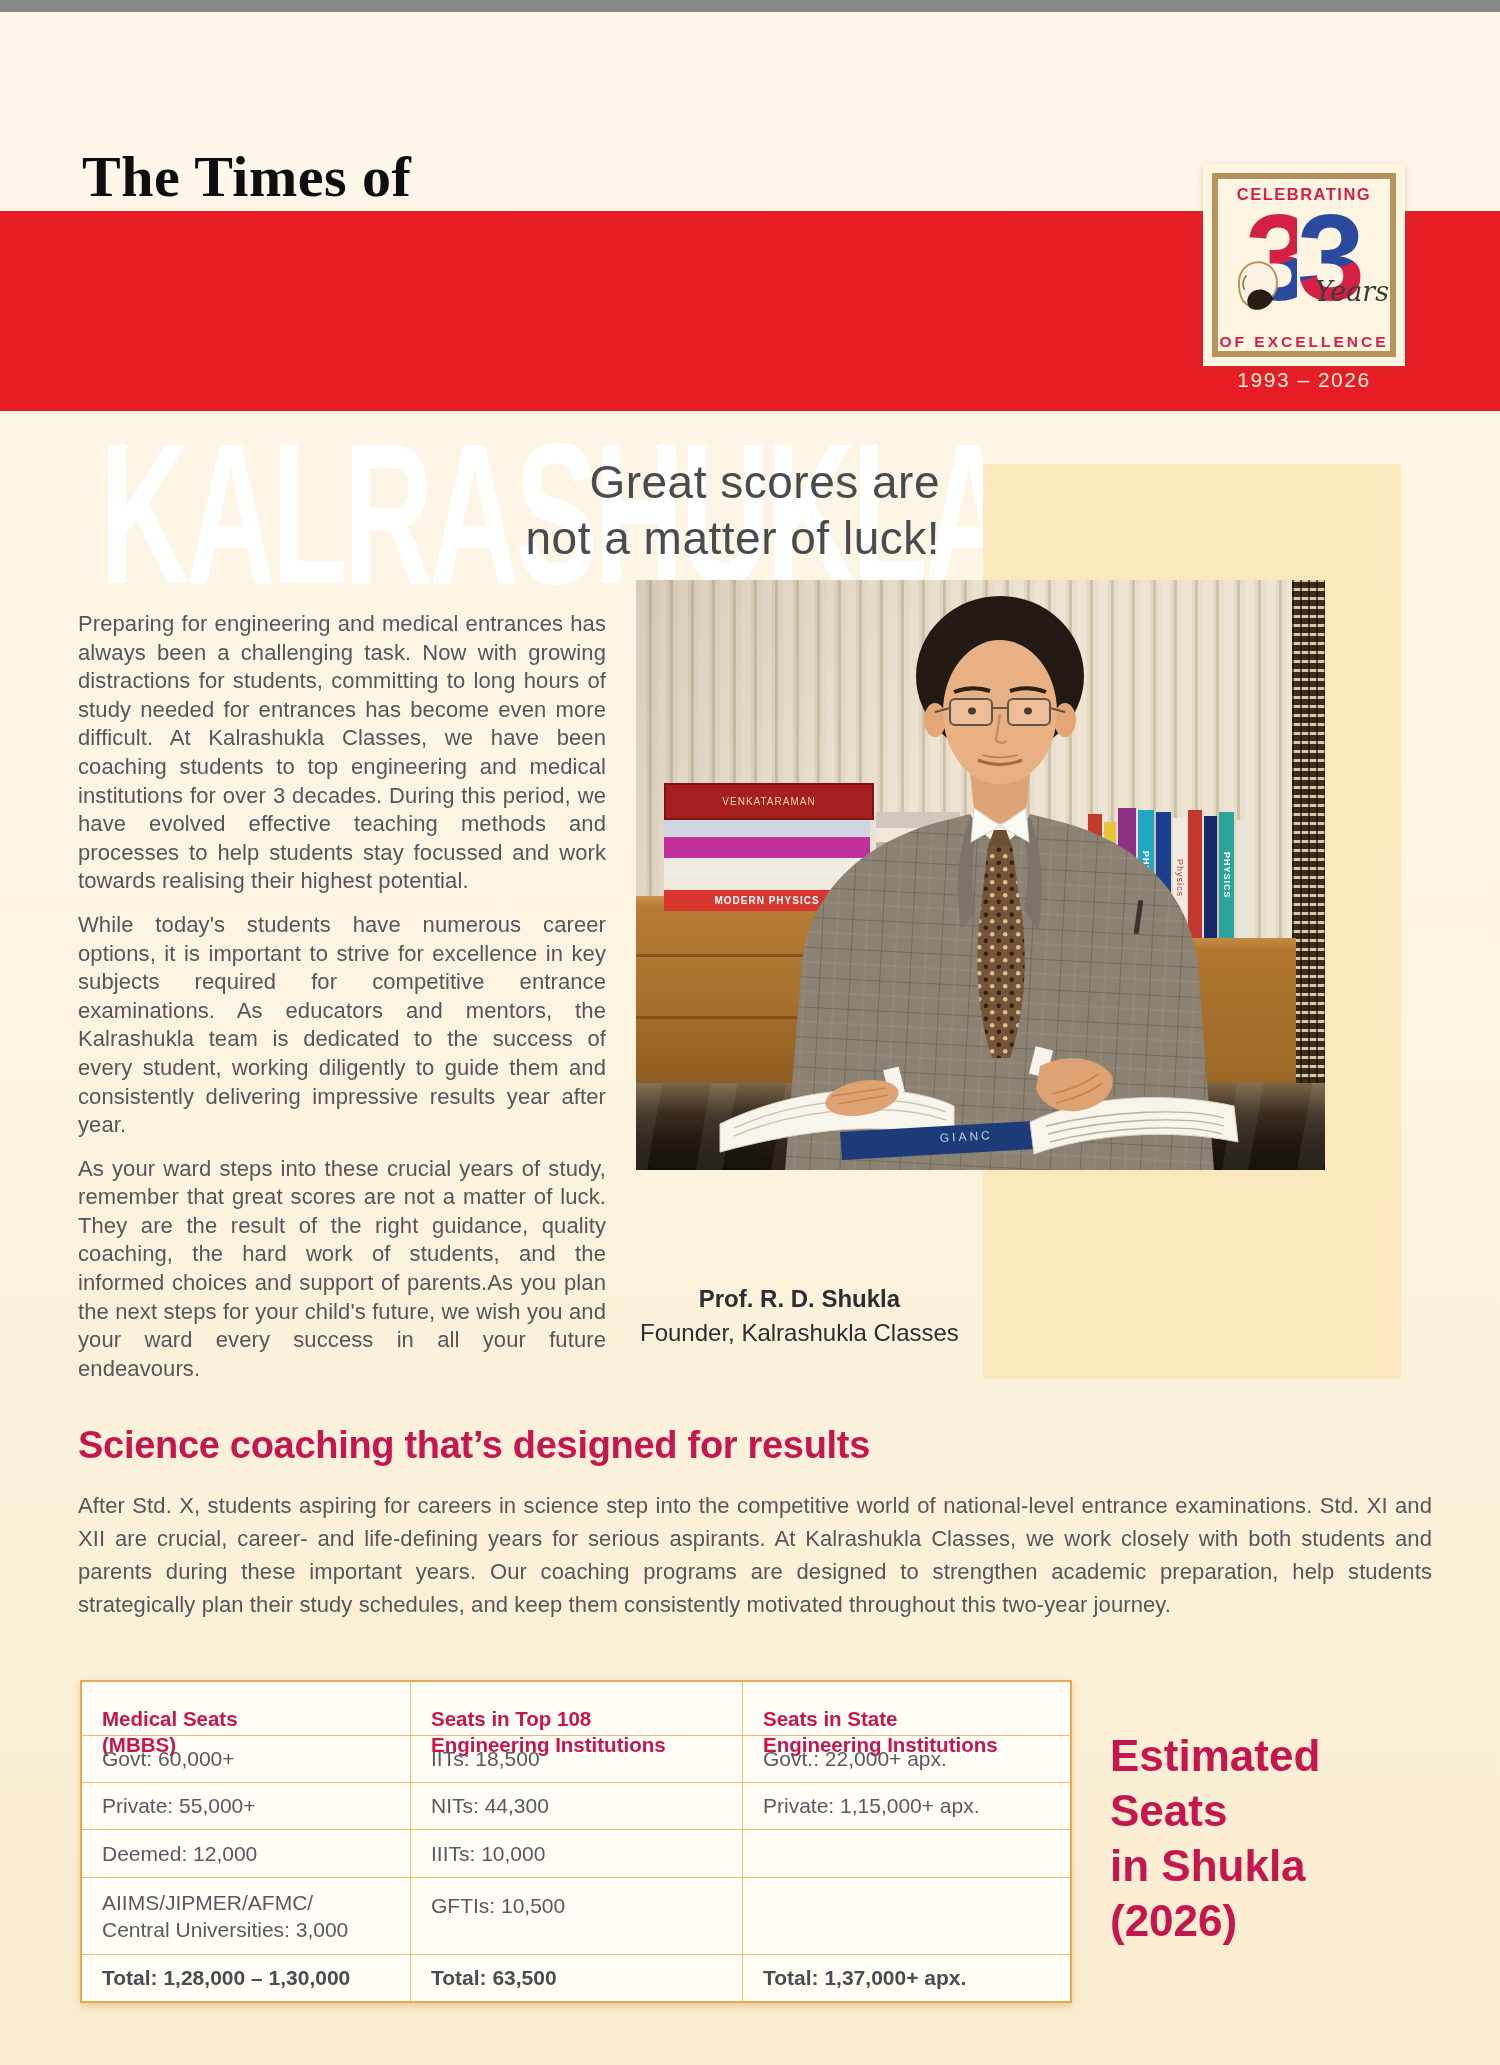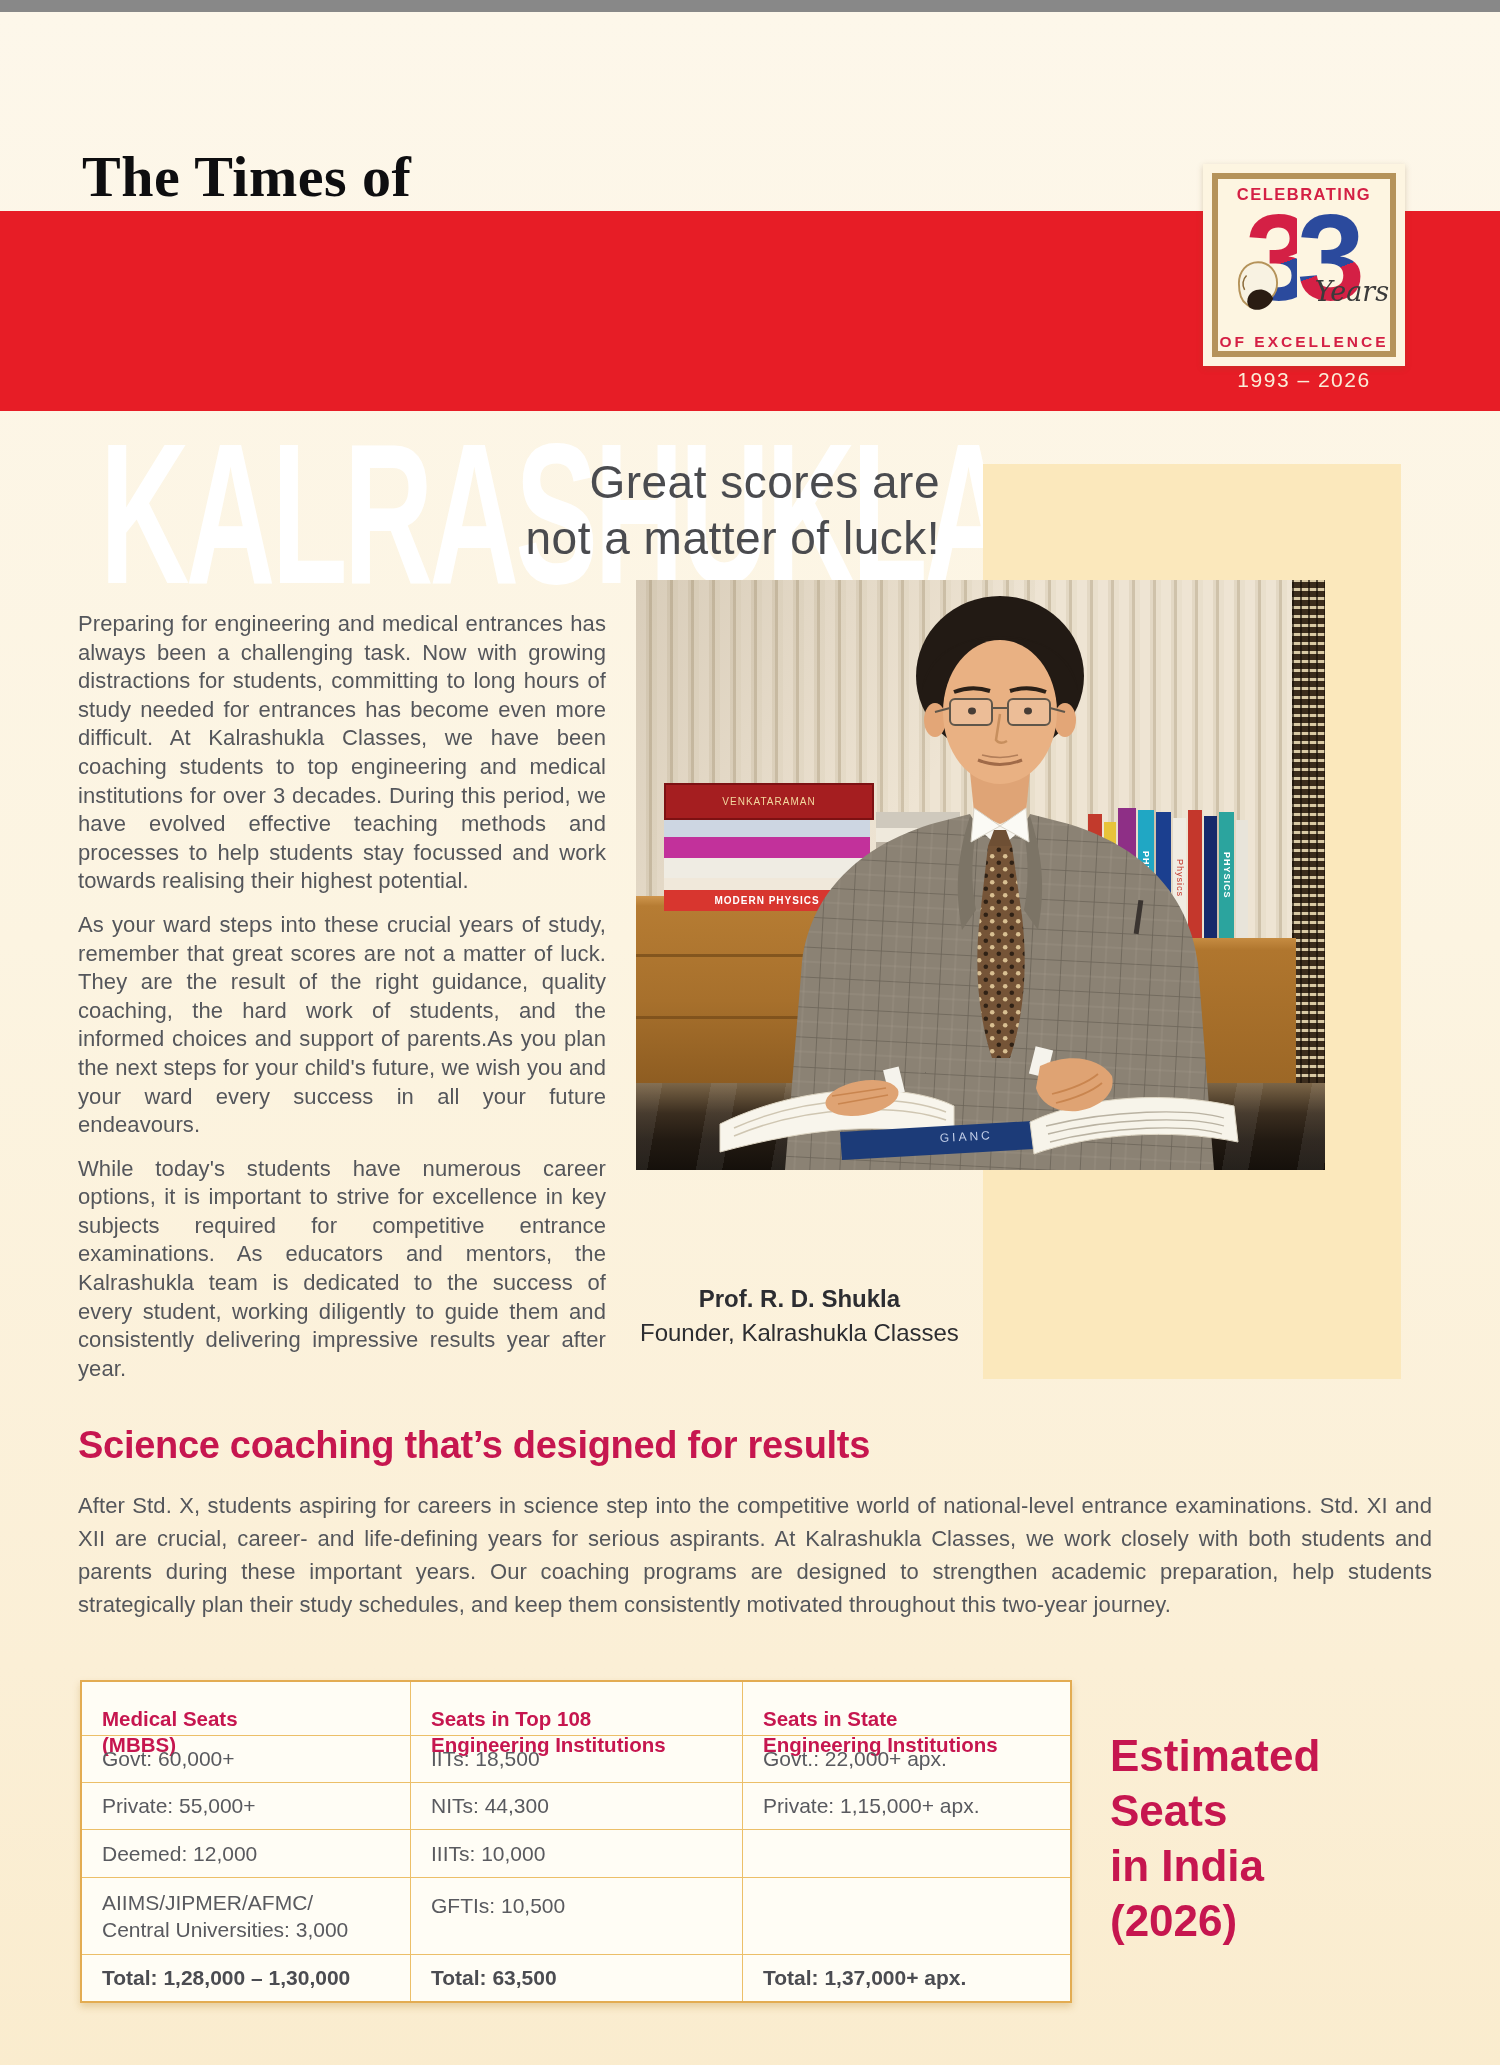--- a/index.html
+++ b/index.html
@@ -237,22 +237,22 @@
     </svg>
   </div>
 
   <div class="caption">
     <div class="nm">Prof. R. D. Shukla</div>
     <div>Founder, Kalrashukla Classes</div>
   </div>
 
   <div class="article">
     <p>Preparing for engineering and medical entrances has always been a challenging task. Now with growing distractions for students, committing to long hours of study needed for entrances has become even more difficult. At Kalrashukla Classes, we have been coaching students to top engineering and medical institutions for over 3 decades. During this period, we have evolved effective teaching methods and processes to help students stay focussed and work towards realising their highest potential.</p>
+    <p>While today's students have numerous career options, it is important to strive for excellence in key subjects required for competitive entrance examinations. As educators and mentors, the Kalrashukla team is dedicated to the success of every student, working diligently to guide them and consistently delivering impressive results year after year.</p>
     <p>As your ward steps into these crucial years of study, remember that great scores are not a matter of luck. They are the result of the right guidance, quality coaching, the hard work of students, and the informed choices and support of parents.As you plan the next steps for your child's future, we wish you and your ward every success in all your future endeavours.</p>
-    <p>While today's students have numerous career options, it is important to strive for excellence in key subjects required for competitive entrance examinations. As educators and mentors, the Kalrashukla team is dedicated to the success of every student, working diligently to guide them and consistently delivering impressive results year after year.</p>
   </div>
 
   <div class="section-heading">Science coaching that’s designed for results</div>
   <div class="section-intro">After Std. X, students aspiring for careers in science step into the competitive world of national-level entrance examinations. Std. XI and XII are crucial, career- and life-defining years for serious aspirants. At Kalrashukla Classes, we work closely with both students and parents during these important years. Our coaching programs are designed to strengthen academic preparation, help students strategically plan their study schedules, and keep them consistently motivated throughout this two-year journey.</div>
 
   <div class="seats-table">
     <div class="cell c0 r0">Medical Seats
 (MBBS)</div>
     <div class="cell r0">Seats in Top 108
 Engineering Institutions</div>
@@ -277,17 +277,17 @@
     <div class="cell"></div>
 
     <div class="cell c0 total">Total: 1,28,000 – 1,30,000</div>
     <div class="cell total">Total: 63,500</div>
     <div class="cell total">Total: 1,37,000+ apx.</div>
   </div>
 
   <div class="estimated">
     <div>Estimated</div>
     <div>Seats</div>
-    <div>in India</div>
+    <div>in Shukla</div>
     <div>(2026)</div>
   </div>
 
 </div>
 
 </body></html>

